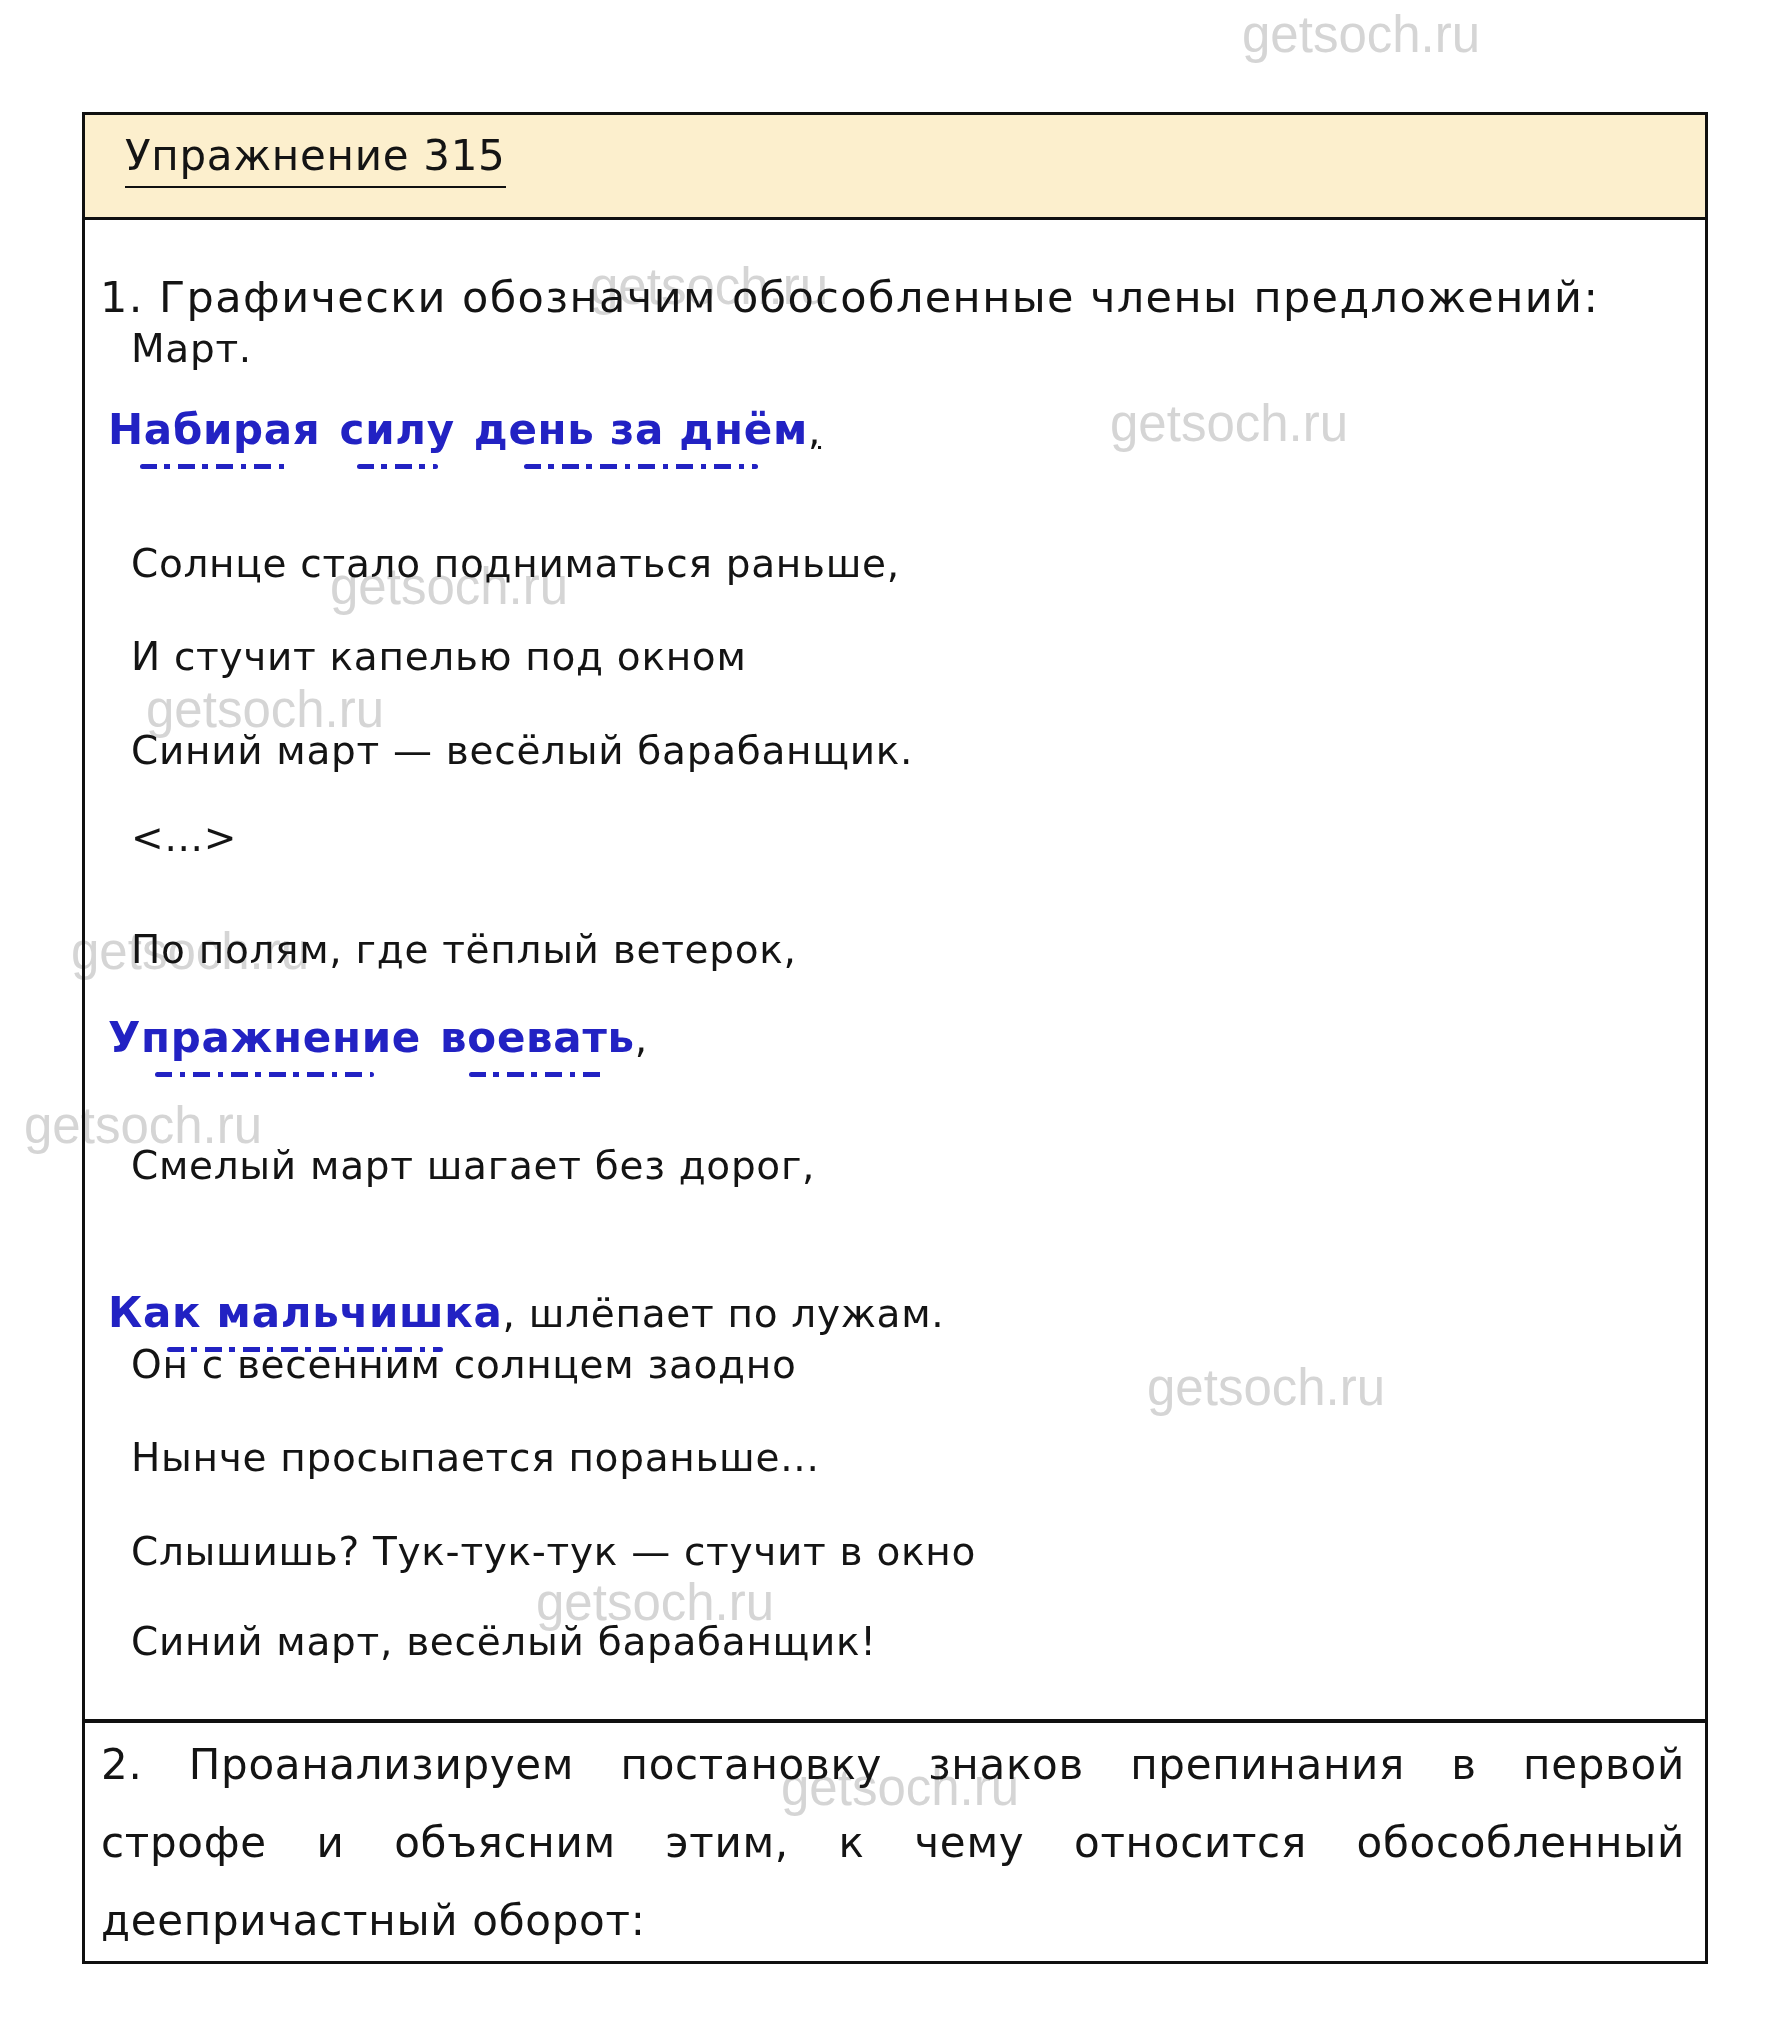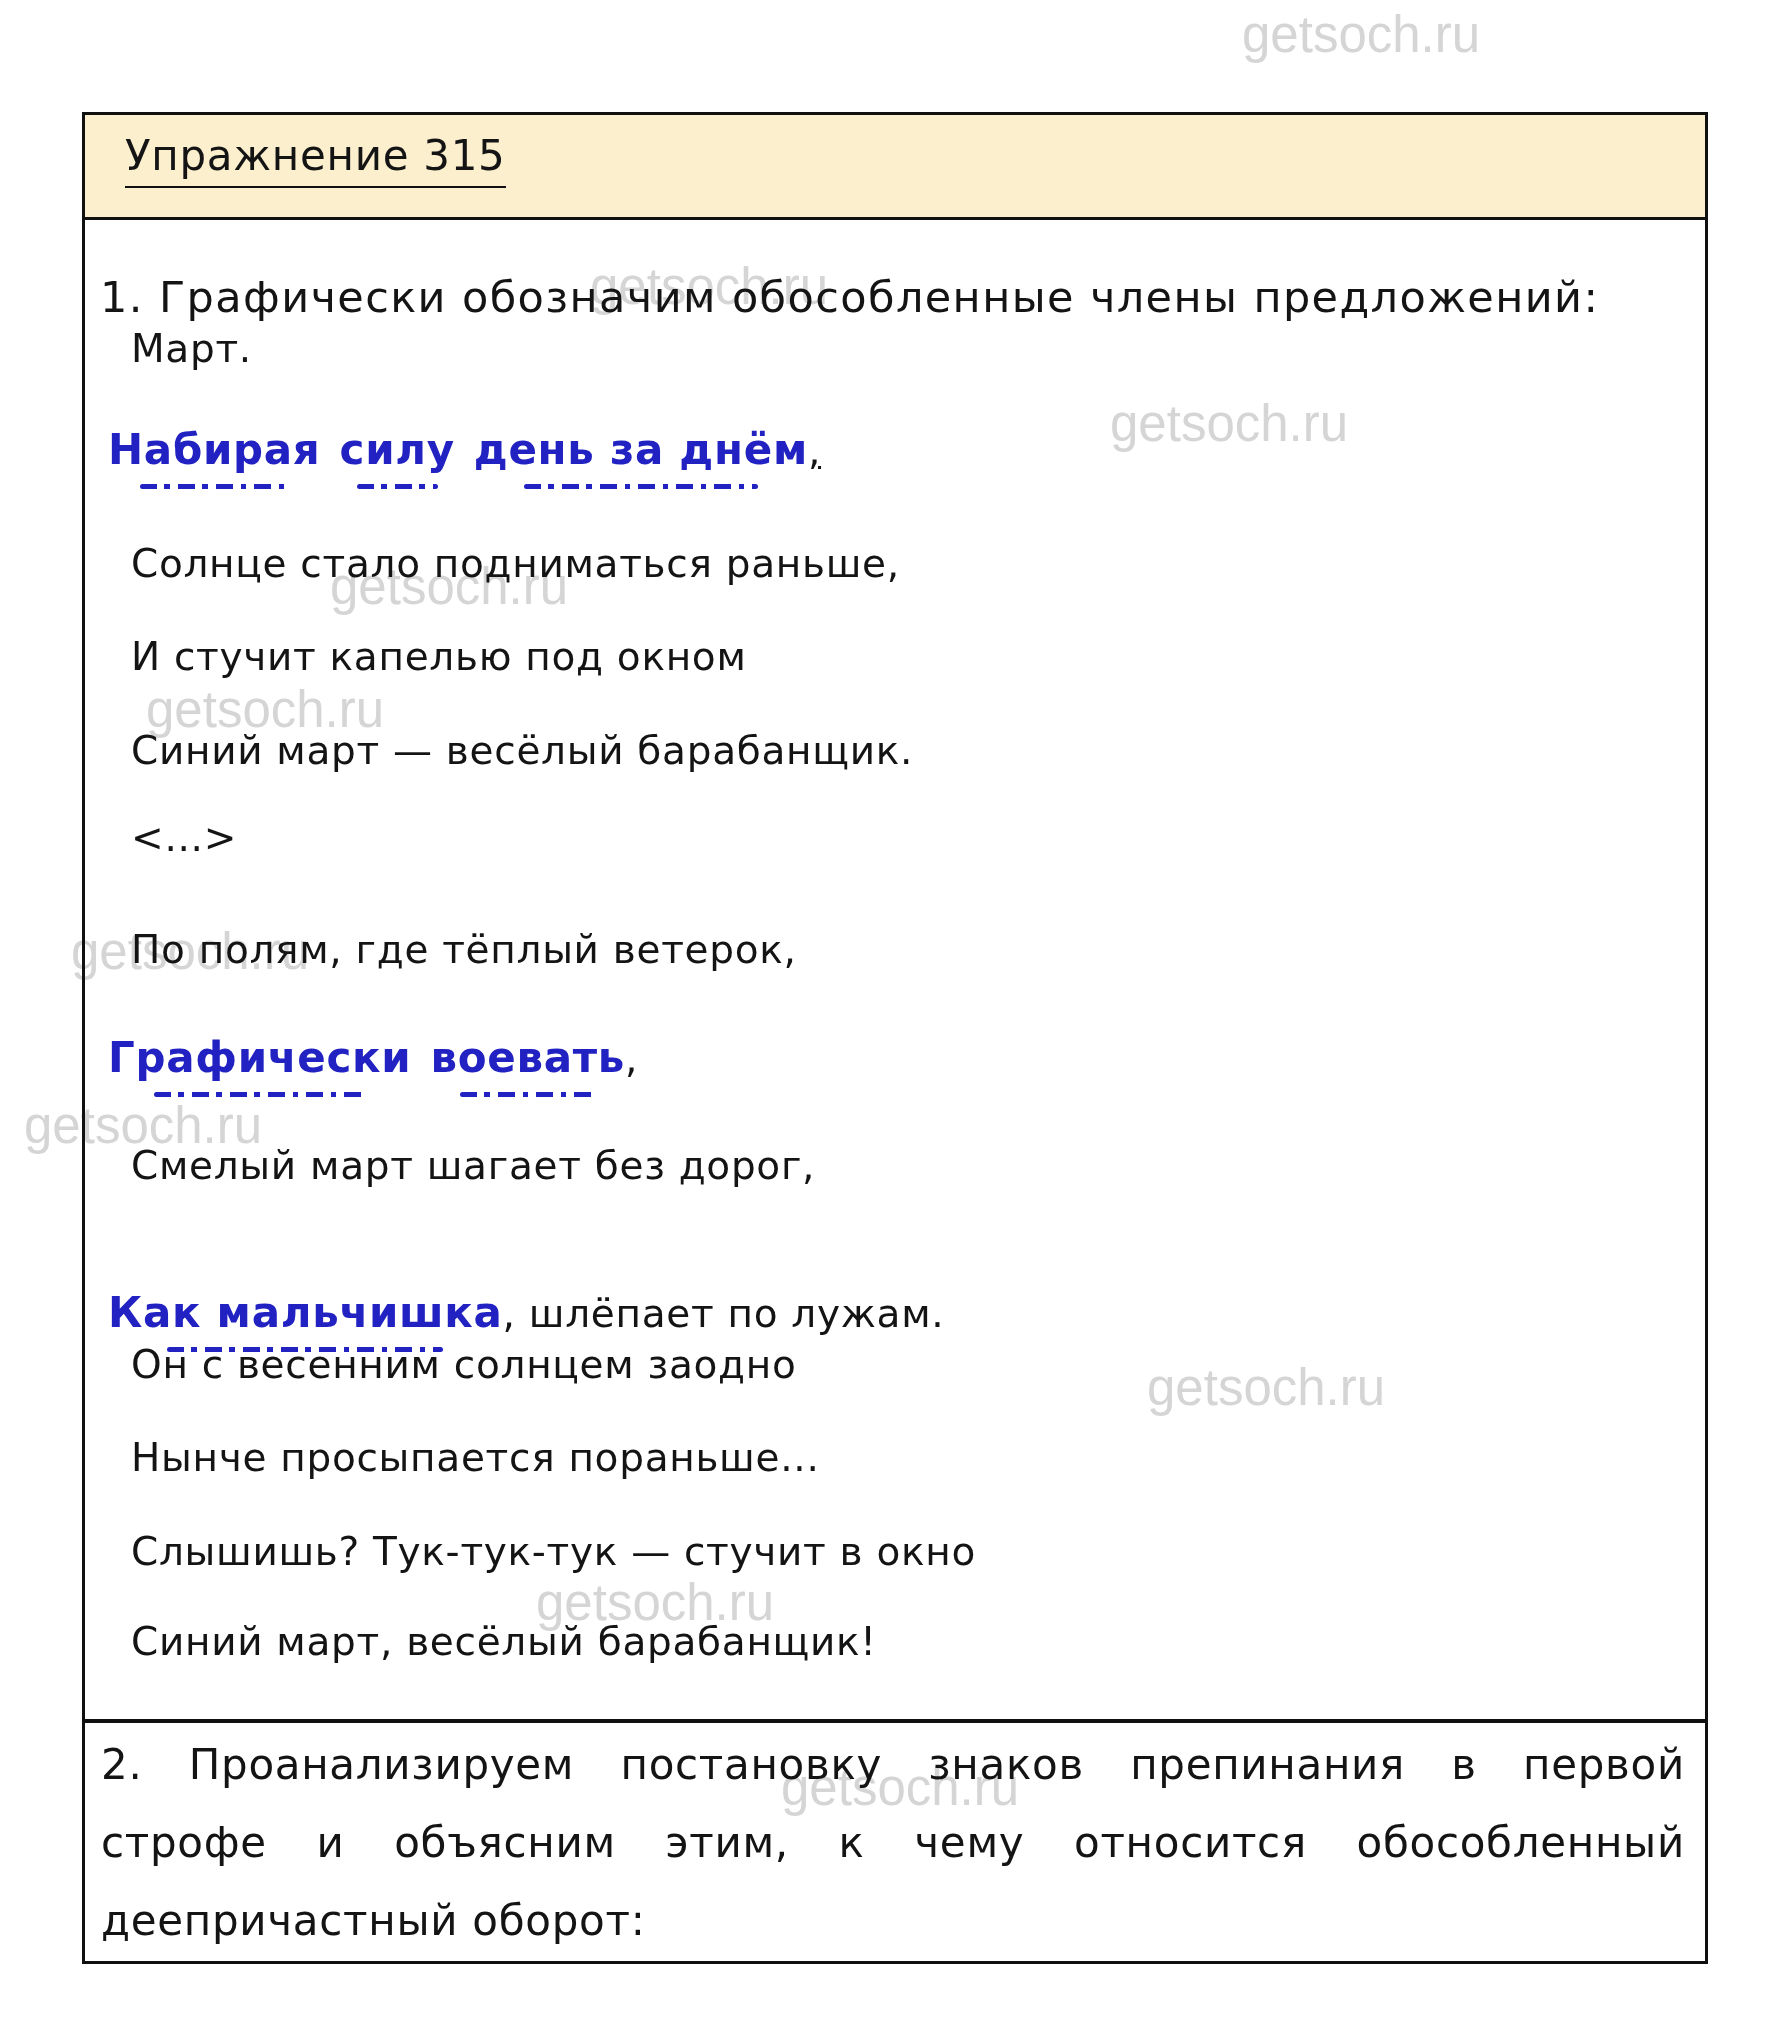--- a/index.html
+++ b/index.html
@@ -38,21 +38,21 @@
     left:125px;top:131px;font-size:42px;letter-spacing:0.7px;
     border-bottom:2.9px solid var(--border);padding-bottom:5.8px;
   }
   .task{left:100px;top:229px;font-size:43px;letter-spacing:1.4px;margin-top:43px;}
   .line{left:131px;font-size:39px;letter-spacing:0.7px;line-height:1.25;}
   .line.marked{left:108px;}
   .bw{
     display:inline-flex;flex-direction:column;align-items:center;
     font-weight:bold;font-size:42px;color:var(--blue);letter-spacing:0.7px;
   }
-  .bw + .bw{margin-left:19px;margin-top:20px;}
+  .bw + .bw{margin-left:19px;}
   .ddl{
     height:5.8px;width:70%;margin-top:7.2px;align-self:center;
     background-image:repeating-linear-gradient(90deg,
       var(--blue) 0 17.3px, transparent 17.3px 24.5px,
       var(--blue) 24.5px 30px, transparent 30px 38px);
     border-radius:2.9px;
   }
   .tail{font-weight:400;font-size:39px;color:var(--ink);letter-spacing:0.7px;}
   .s2row{
     position:absolute;left:101px;width:1584px;z-index:2;
@@ -96,21 +96,21 @@
       </span><span class="bw">
         <span>день за днём</span>
         <span class="ddl"></span>
       </span><span class="tail">,</span></div>
     <div class="txt line" style="top: 540px;">Солнце стало подниматься раньше,</div>
     <div class="txt line" style="top: 633px;">И стучит капелью под окном</div>
     <div class="txt line" style="top: 727px;">Синий март — весёлый барабанщик.</div>
     <div class="txt line" style="top: 814px;">&lt;...&gt;</div>
     <div class="txt line" style="top: 926px;">По полям, где тёплый ветерок,</div>
     <div class="txt line marked" style="top: 1012px;"><span class="bw">
-        <span>Графически</span>
+        <span>Упражнение</span>
         <span class="ddl"></span>
       </span><span class="bw">
         <span>воевать</span>
         <span class="ddl"></span>
       </span><span class="tail">,</span></div>
     <div class="txt line" style="top: 1142px;">Смелый март шагает без дорог,</div>
     <div class="txt line marked" style="top: 1287px;"><span class="bw">
         <span>Как мальчишка</span>
         <span class="ddl"></span>
       </span><span class="tail">, шлёпает по лужам.</span></div>

